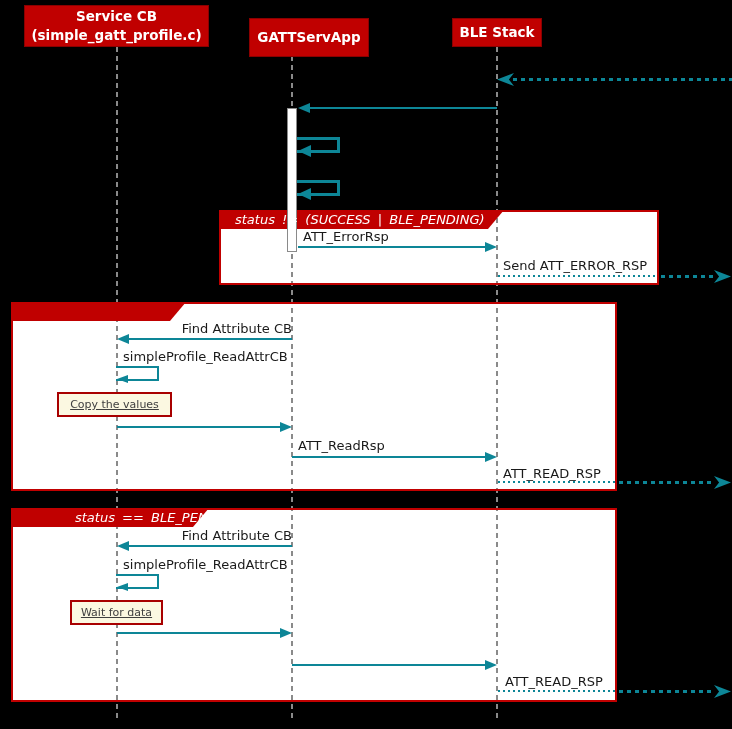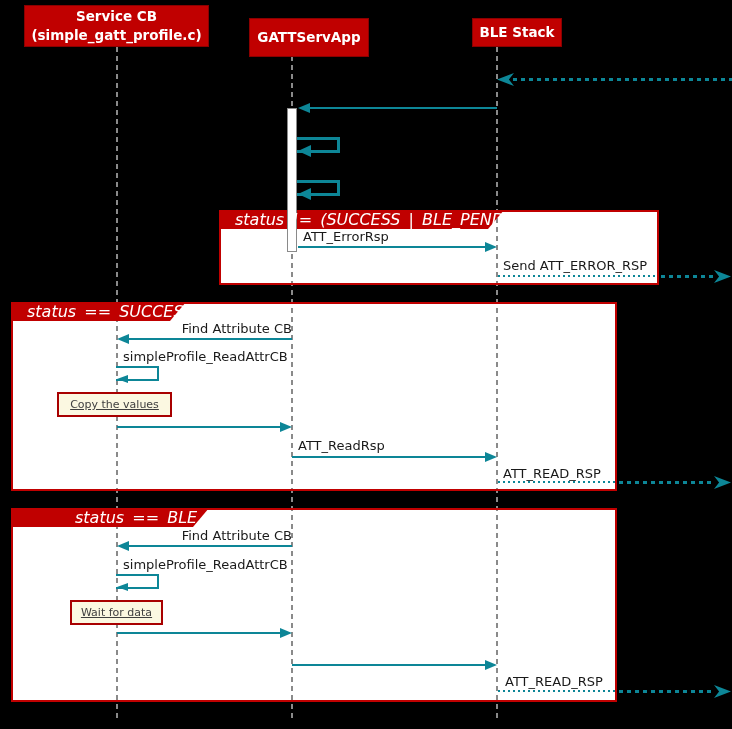--- a/index.html
+++ b/index.html
@@ -10,21 +10,21 @@
   body{background:#222;font-family:"DejaVu Sans","Liberation Sans",sans-serif;}
   #canvas{position:relative;width:732px;height:729px;background:var(--bg);overflow:hidden;}
   .abs{position:absolute;}
   .participant{background:var(--red);border:1px solid #8B0000;color:#fff;font-weight:bold;
     font-size:13.5px;text-align:center;display:flex;flex-direction:column;justify-content:center;
     line-height:19px;z-index:4;box-sizing:border-box;}
   .lifeline{width:2px;background:repeating-linear-gradient(180deg,var(--gray) 0 5px,transparent 5px 9px);z-index:2;}
   .frame-bg{background:var(--frame-bg);z-index:1;}
   .frame-border{border:2.5px solid var(--red);box-sizing:border-box;z-index:3;background:transparent;}
   .frame-tab{background:var(--red);height:19px;clip-path:polygon(0 0,100% 0,calc(100% - 16px) 100%,0 100%);z-index:4;}
-  .frame-title{color:#fff;font-style:italic;font-size:16px;line-height:19px;white-space:nowrap;z-index:7;word-spacing:3px;}
+  .frame-title{color:#fff;font-style:italic;font-size:13px;line-height:19px;white-space:nowrap;z-index:7;word-spacing:3px;}
   .msg-label{color:var(--ink);font-size:13px;line-height:16px;white-space:nowrap;z-index:5;}
   .center{text-align:right;}
   .line{height:2px;background:var(--teal);z-index:5;}
   .dotl{height:2px;background:repeating-linear-gradient(90deg,var(--teal) 0 2px,transparent 2px 5px);z-index:5;}
   .dotk{height:3px;background:repeating-linear-gradient(90deg,var(--teal) 0 4px,transparent 4px 8px);z-index:5;}
   .head-r{width:0;height:0;border-top:5px solid transparent;border-bottom:5px solid transparent;border-left:12px solid var(--teal);z-index:5;}
   .head-l{width:0;height:0;border-top:5px solid transparent;border-bottom:5px solid transparent;border-right:12px solid var(--teal);z-index:5;}
   .stealth-r{width:17px;height:13px;background:var(--teal);clip-path:polygon(0 0,100% 50%,0 100%,30% 50%);z-index:5;}
   .stealth-l{width:17px;height:13px;background:var(--teal);clip-path:polygon(100% 0,0 50%,100% 100%,70% 50%);z-index:5;}
   .loop{border:2px solid var(--teal);border-left:none;box-sizing:border-box;z-index:5;background:transparent;}
@@ -42,21 +42,21 @@
   <div class="abs lifeline" style="left:291px;top:47px;height:673px;"></div>
   <div class="abs lifeline" style="left:496px;top:47px;height:673px;"></div>
 
   <div class="abs participant" style="left:24px;top:5px;width:185px;height:42px;">
     <span>Service CB</span>
     <span>(simple_gatt_profile.c)</span>
   </div>
   <div class="abs participant" style="left:237px;top:18px;width:120px;height:39px;margin-left:12px;">
     <span>GATTServApp</span>
   </div>
-  <div class="abs participant" style="left:452px;top:18px;width:90px;height:29px;margin-left:20px;">
+  <div class="abs participant" style="left:452px;top:18px;width:90px;height:29px;">
     <span>BLE Stack</span>
   </div>
 
   <div class="abs stealth-l" style="left:497px;top:73px;"></div>
   <div class="abs dotk" style="left:513px;top:78px;width:219px;"></div>
 
   <div class="abs head-l" style="left:298px;top:103px;"></div>
   <div class="abs line" style="left:309px;top:107px;width:188px;"></div>
 
   <div class="abs activation" style="left:287px;top:108px;height:144px;"></div>
@@ -76,21 +76,20 @@
   <div class="abs head-r" style="left:485px;top:242px;"></div>
 
   <div class="abs msg-label" style="left:503px;top:258px;">Send ATT_ERROR_RSP</div>
   <div class="abs dotl" style="left:498px;top:275px;width:160px;"></div>
   <div class="abs dotk" style="left:661px;top:275px;width:54px;"></div>
   <div class="abs stealth-r" style="left:714px;top:270px;"></div>
 
   <div class="abs frame-bg" style="left:11px;top:302px;width:606px;height:189px;"></div>
   <div class="abs frame-border" style="left:11px;top:302px;width:606px;height:189px;"></div>
   <div class="abs frame-tab" style="left:11px;top:302px;width:175px;"></div>
-  <div class="abs frame-title" style="left:27px;top:302px;">status == SUCCESS</div>
 
   <div class="abs msg-label center" style="left:117px;top:321px;width:175px;">Find Attribute CB</div>
   <div class="abs head-l" style="left:117px;top:334px;"></div>
   <div class="abs line" style="left:128px;top:338px;width:164px;"></div>
 
   <div class="abs msg-label" style="left:123px;top:349px;">simpleProfile_ReadAttrCB</div>
   <div class="abs loop" style="left:116px;top:366px;width:43px;height:15px;"></div>
   <div class="abs head-l" style="left:117px;top:375px;border-right-width:11px;border-top-width:4.5px;border-bottom-width:4.5px;"></div>
 
   <div class="abs note" style="left:57px;top:392px;width:115px;height:25px;">Copy the values</div>

